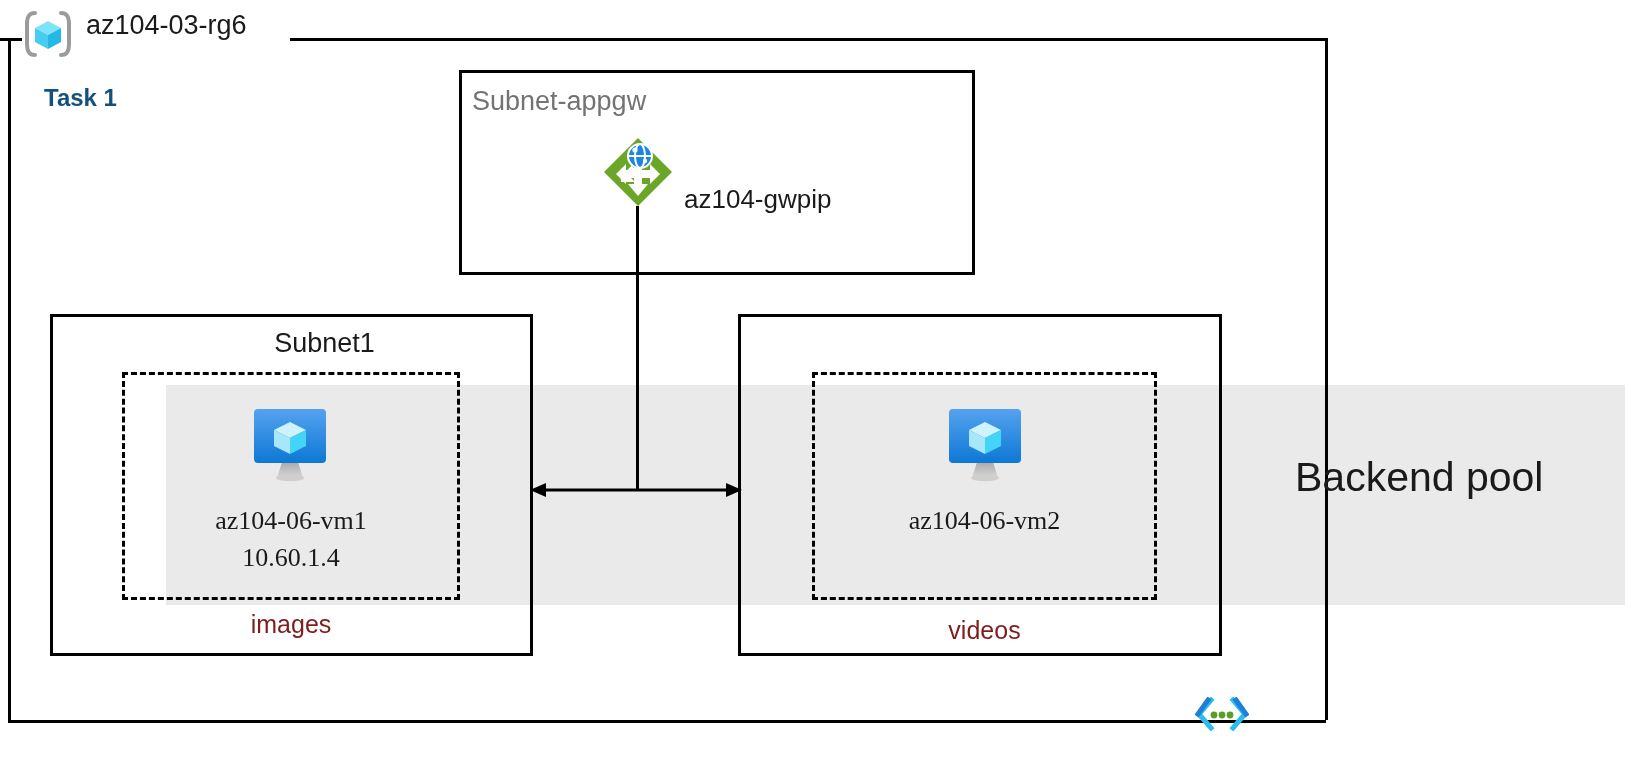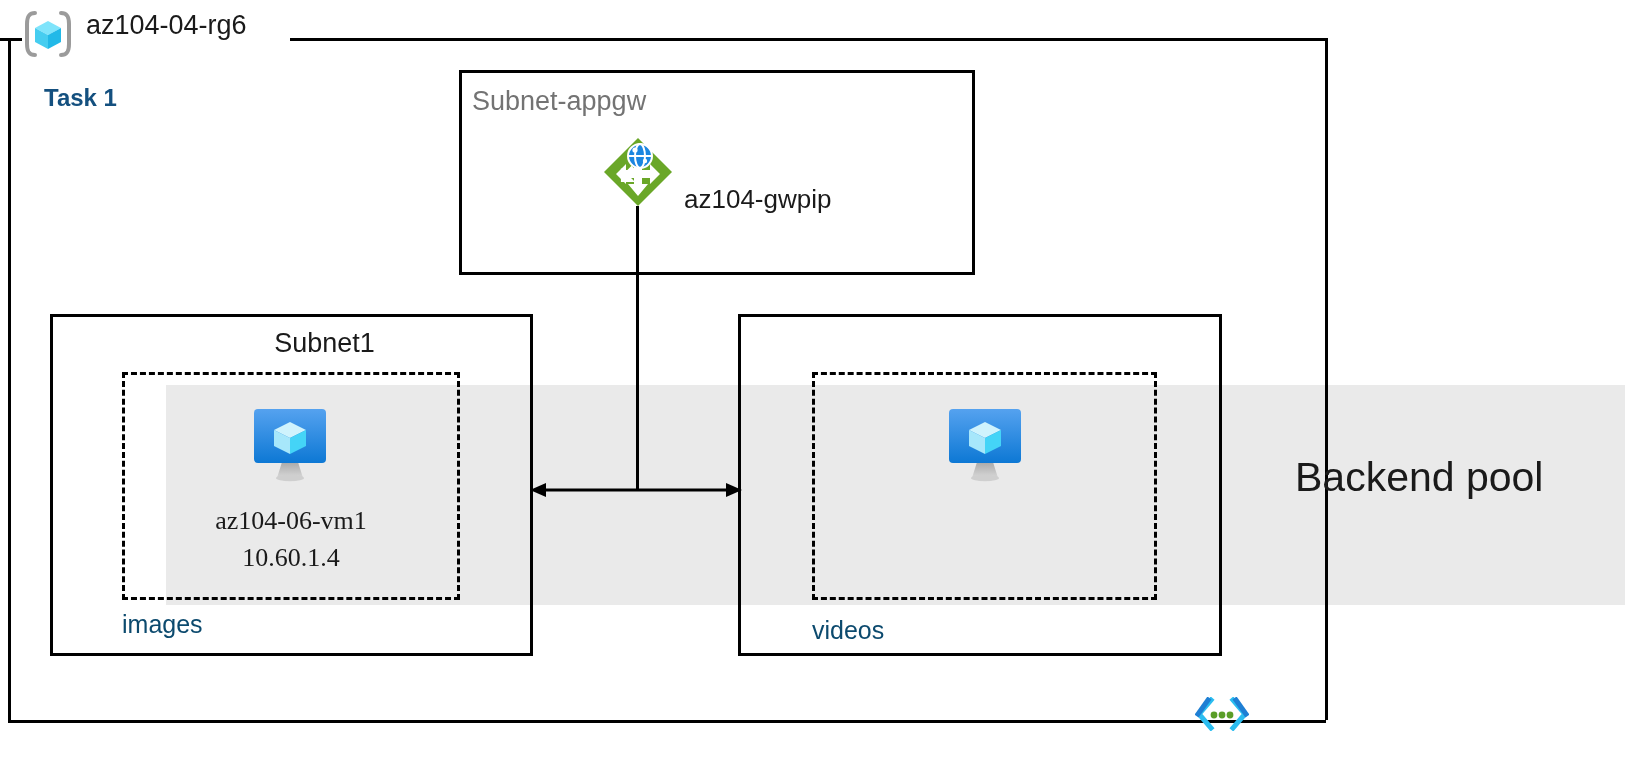--- a/index.html
+++ b/index.html
@@ -81,23 +81,24 @@
   }
   .node-label-left {
     font-size: 26px;
     color: #1a1a1a;
     white-space: nowrap;
     line-height: 1.32;
     text-align: left;
   }
   .sub-caption {
     font-size: 25px;
-    color: #0c4a6e;
-    white-space: nowrap;
-    line-height: 1;
+    color: #7f1d1d;
+    white-space: nowrap;
+    line-height: 1;
+    text-align: center;
   }
 
   
   .gray-band {
     background: #eaeaea;
   }
   .backend-label {
     font-size: 41px;
     color: #1a1a1a;
     white-space: nowrap;
@@ -131,21 +132,21 @@
       <path d="M13 5 C6 5, 5 10, 5 16 L5 36 C5 42, 6 47, 13 47" fill="none" stroke="#9b9b9b" stroke-width="4" stroke-linecap="round"></path>
 
       <path d="M39 5 C46 5, 47 10, 47 16 L47 36 C47 42, 46 47, 39 47" fill="none" stroke="#9b9b9b" stroke-width="4" stroke-linecap="round"></path>
 
       <polygon points="26,13 39,20 26,27 13,20" fill="#7fe4fb"></polygon>
       <polygon points="13,20 26,27 26,41 13,34" fill="#46cdf0"></polygon>
       <polygon points="39,20 39,34 26,41 26,27" fill="#22b9e8"></polygon>
     </svg>
   </div>
 
-  <div class="abs rg-title" style="left:86px; top:12px;">az104-04-rg6</div>
+  <div class="abs rg-title" style="left:86px; top:12px;">az104-03-rg6</div>
 
   <div class="abs task-label" style="left:44px; top:86px;">Task 1</div>
 
   <div class="abs solid-box" style="left:459px; top:70px; width:516px; height:205px;"></div>
   <div class="abs box-title-left" style="left:472px; top:88px;">Subnet-appgw</div>
 
   <div class="abs" style="left:602px; top:136px; width:72px; height:72px;">
     <svg width="72" height="72" viewBox="0 0 72 72" xmlns="http://www.w3.org/2000/svg">
       <polygon points="36,2 70,36 36,70 2,36" fill="#6aa728"></polygon>
 
@@ -230,20 +231,21 @@
       </defs>
       <path d="M33 58 L49 58 L54 74 L28 74 Z" fill="url(#standgrad2)"></path>
       <ellipse cx="41" cy="74" rx="14" ry="3.2" fill="#cfcfcf"></ellipse>
       <rect x="5" y="5" width="72" height="54" rx="4" fill="url(#vmgrad2)"></rect>
       <polygon points="41,18 57,26 41,34 25,26" fill="#cff3fd"></polygon>
       <polygon points="25,26 41,34 41,50 25,42" fill="#a7e7fb"></polygon>
       <polygon points="57,26 57,42 41,50 41,34" fill="#44d4f7"></polygon>
     </svg>
   </div>
 
+  <div class="abs node-label" style="left:812px; top:504px; width:345px;">az104-06-vm2</div>
 
   <div class="abs sub-caption" style="left:812px; top:618px; width:345px;">videos</div>
 
   <div class="abs backend-label" style="left:1295px; top:457px;">Backend pool</div>
 
   <div class="abs" style="left:1195px; top:697px; width:54px; height:34px;">
     <svg width="54" height="34" viewBox="0 0 54 34" xmlns="http://www.w3.org/2000/svg">
       <path d="M16 3 L4 17 L16 31" fill="none" stroke="#2bbdf0" stroke-width="5" stroke-linecap="square"></path>
       <path d="M13 3 L3 17" fill="none" stroke="#1e7fd4" stroke-width="5" stroke-linecap="square"></path>
       <path d="M38 3 L50 17 L38 31" fill="none" stroke="#2bbdf0" stroke-width="5" stroke-linecap="square"></path>

